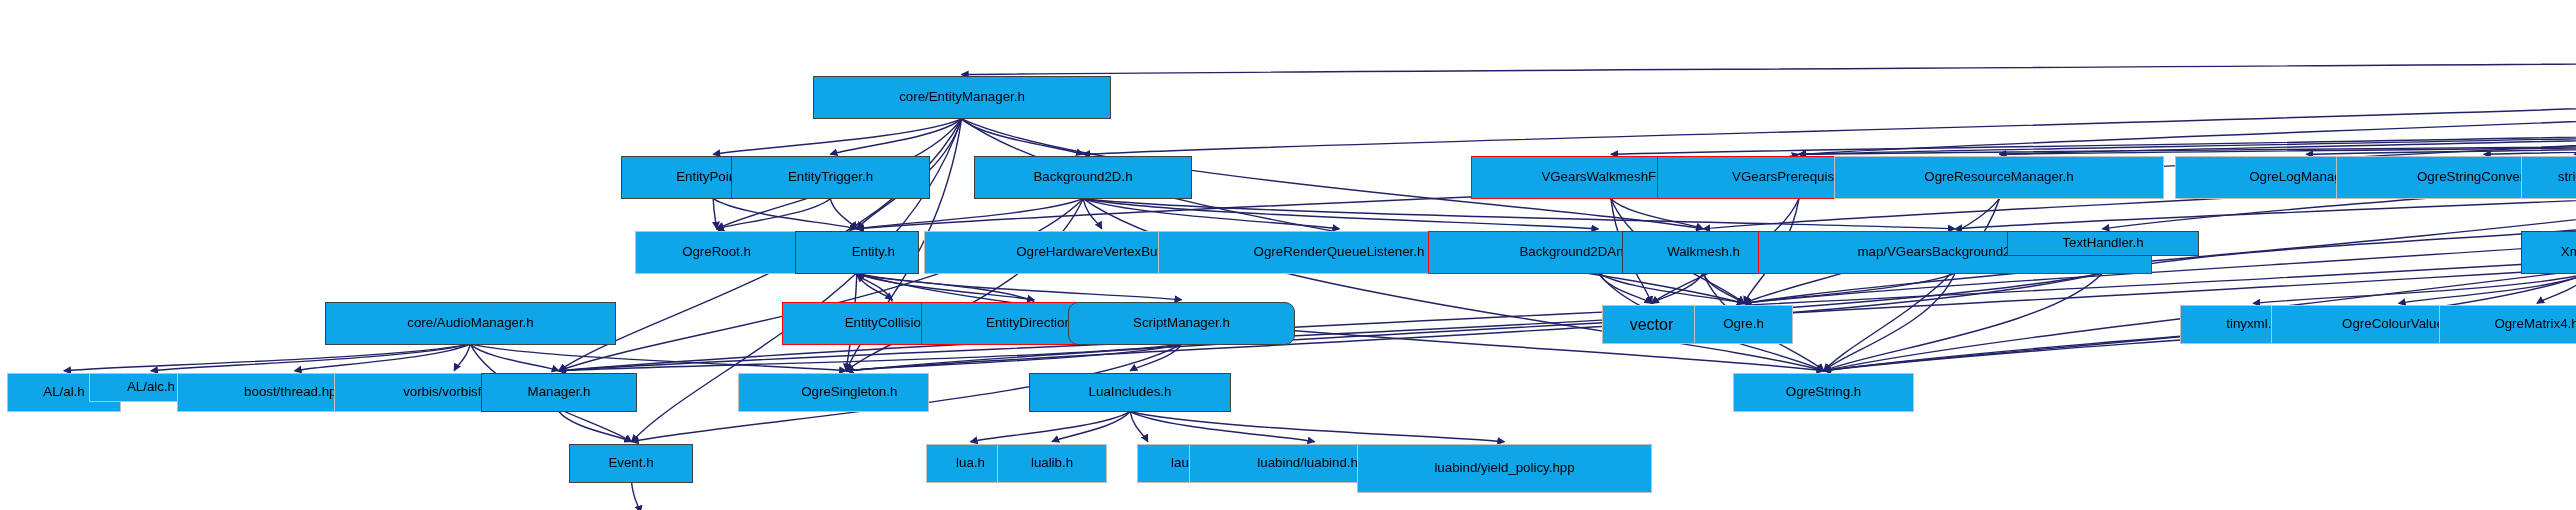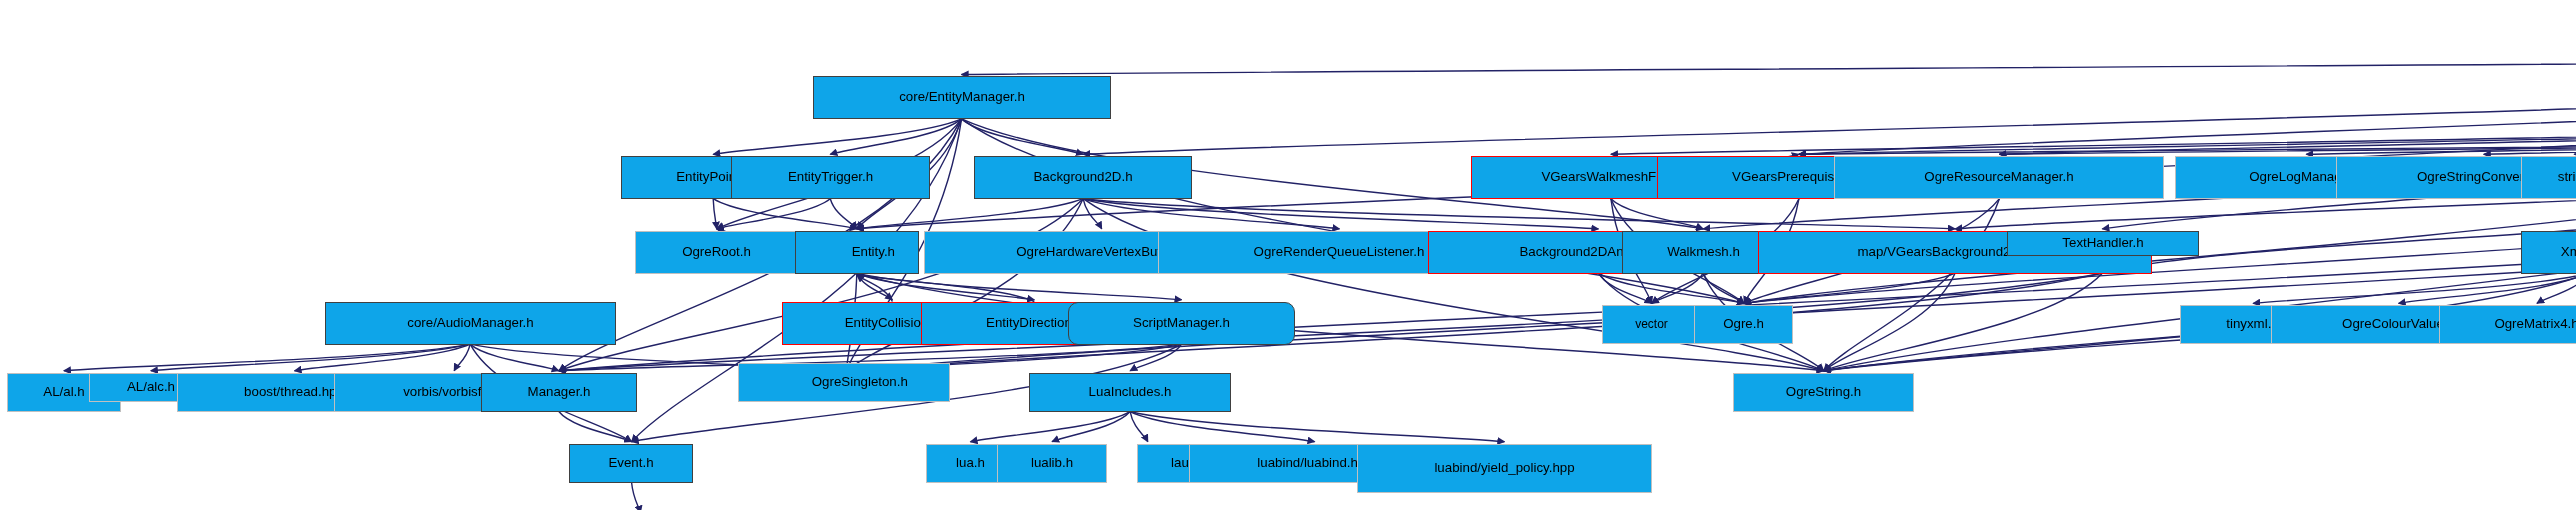--- a/index.html
+++ b/index.html
@@ -142,35 +142,35 @@
       <div class="node" style="left: 2521px; top: 156px; width: 106px; height: 43px; font-size: 13.3px;">string</div>
       <div class="node" style="left: 635px; top: 231px; width: 163px; height: 43px; font-size: 13.3px;">OgreRoot.h</div>
       <div class="node dark" style="left: 795px; top: 231px; width: 124px; height: 43px; font-size: 13.3px; padding-left: 37px;">Entity.h</div>
       <div class="node" style="left: 924px; top: 231px; width: 355px; height: 43px; font-size: 13.3px;">OgreHardwareVertexBuffer.h</div>
       <div class="node" style="left: 1158px; top: 231px; width: 362px; height: 43px; font-size: 13.3px;">OgreRenderQueueListener.h</div>
       <div class="node red" style="left: 1428px; top: 231px; width: 341px; height: 43px; font-size: 13.3px;">Background2DAnimation.h</div>
       <div class="node dark" style="left: 1622px; top: 231px; width: 163px; height: 43px; font-size: 13.3px;">Walkmesh.h</div>
       <div class="node red" style="left: 1758px; top: 231px; width: 394px; height: 43px; font-size: 13.3px;">map/VGearsBackground2DFile.h</div>
       <div class="node dark" style="left: 2007px; top: 231px; width: 192px; height: 25px; font-size: 13.3px;">TextHandler.h</div>
       <div class="node dark" style="left: 2521px; top: 231px; width: 135px; height: 43px; font-size: 13.3px;">XmlFile.h</div>
-      <div class="node" style="left: 1602px; top: 305px; width: 99px; height: 39px; font-size: 12px;">vector</div>
+      <div class="node" style="left: 1602px; top: 305px; width: 99px; height: 39px; font-size: 16px;">vector</div>
       <div class="node" style="left: 1694px; top: 305px; width: 99px; height: 39px; font-size: 13.3px;">Ogre.h</div>
       <div class="node" style="left: 2180px; top: 305px; width: 145px; height: 39px; font-size: 13.3px;">tinyxml.h</div>
       <div class="node" style="left: 2271px; top: 305px; width: 255px; height: 39px; font-size: 13.3px;">OgreColourValue.h</div>
       <div class="node" style="left: 2439px; top: 305px; width: 195px; height: 39px; font-size: 13.3px;">OgreMatrix4.h</div>
       <div class="node dark" style="left: 325px; top: 302px; width: 291px; height: 43px; font-size: 13.3px;">core/AudioManager.h</div>
       <div class="node red" style="left: 782px; top: 302px; width: 220px; height: 43px; font-size: 13.3px;">EntityCollision.h</div>
       <div class="node red" style="left: 921px; top: 302px; width: 227px; height: 43px; font-size: 13.3px;">EntityDirection.h</div>
       <div class="node dark" style="left: 1068px; top: 302px; width: 227px; height: 43px; font-size: 13.3px; border-radius: 10px;">ScriptManager.h</div>
       <div class="node" style="left: 7px; top: 373px; width: 114px; height: 39px; font-size: 13.3px;">AL/al.h</div>
       <div class="node" style="left: 89px; top: 373px; width: 124px; height: 29px; font-size: 13.3px;">AL/alc.h</div>
       <div class="node" style="left: 177px; top: 373px; width: 234px; height: 39px; font-size: 13.3px;">boost/thread.hpp</div>
       <div class="node" style="left: 334px; top: 373px; width: 241px; height: 39px; font-size: 13.3px;">vorbis/vorbisfile.h</div>
       <div class="node dark" style="left: 481px; top: 373px; width: 156px; height: 39px; font-size: 13.3px;">Manager.h</div>
-      <div class="node" style="left: 738px; top: 363px; width: 212px; height: 39px; font-size: 13.3px; padding-left: 36px;">OgreSingleton.h</div>
+      <div class="node" style="left: 738px; top: 373px; width: 191px; height: 39px; font-size: 13.3px; padding-left: 36px;">OgreSingleton.h</div>
       <div class="node" style="left: 1733px; top: 373px; width: 181px; height: 39px; font-size: 13.3px;">OgreString.h</div>
       <div class="node dark" style="left: 1029px; top: 373px; width: 202px; height: 39px; font-size: 13.3px;">LuaIncludes.h</div>
       <div class="node dark" style="left: 569px; top: 444px; width: 124px; height: 39px; font-size: 13.3px;">Event.h</div>
       <div class="node" style="left: 926px; top: 444px; width: 89px; height: 39px; font-size: 13.3px;">lua.h</div>
       <div class="node" style="left: 997px; top: 444px; width: 110px; height: 39px; font-size: 13.3px;">lualib.h</div>
       <div class="node" style="left: 1089px; top: 444px; width: 117px; height: 39px; font-size: 13.3px; margin-left: 48px;">lauxlib.h</div>
       <div class="node" style="left: 1189px; top: 444px; width: 252px; height: 39px; font-size: 13.3px;">luabind/luabind.hpp</div>
       <div class="node" style="left: 1357px; top: 444px; width: 295px; height: 49px; font-size: 13.3px;">luabind/yield_policy.hpp</div>
     </div>
 </div>

